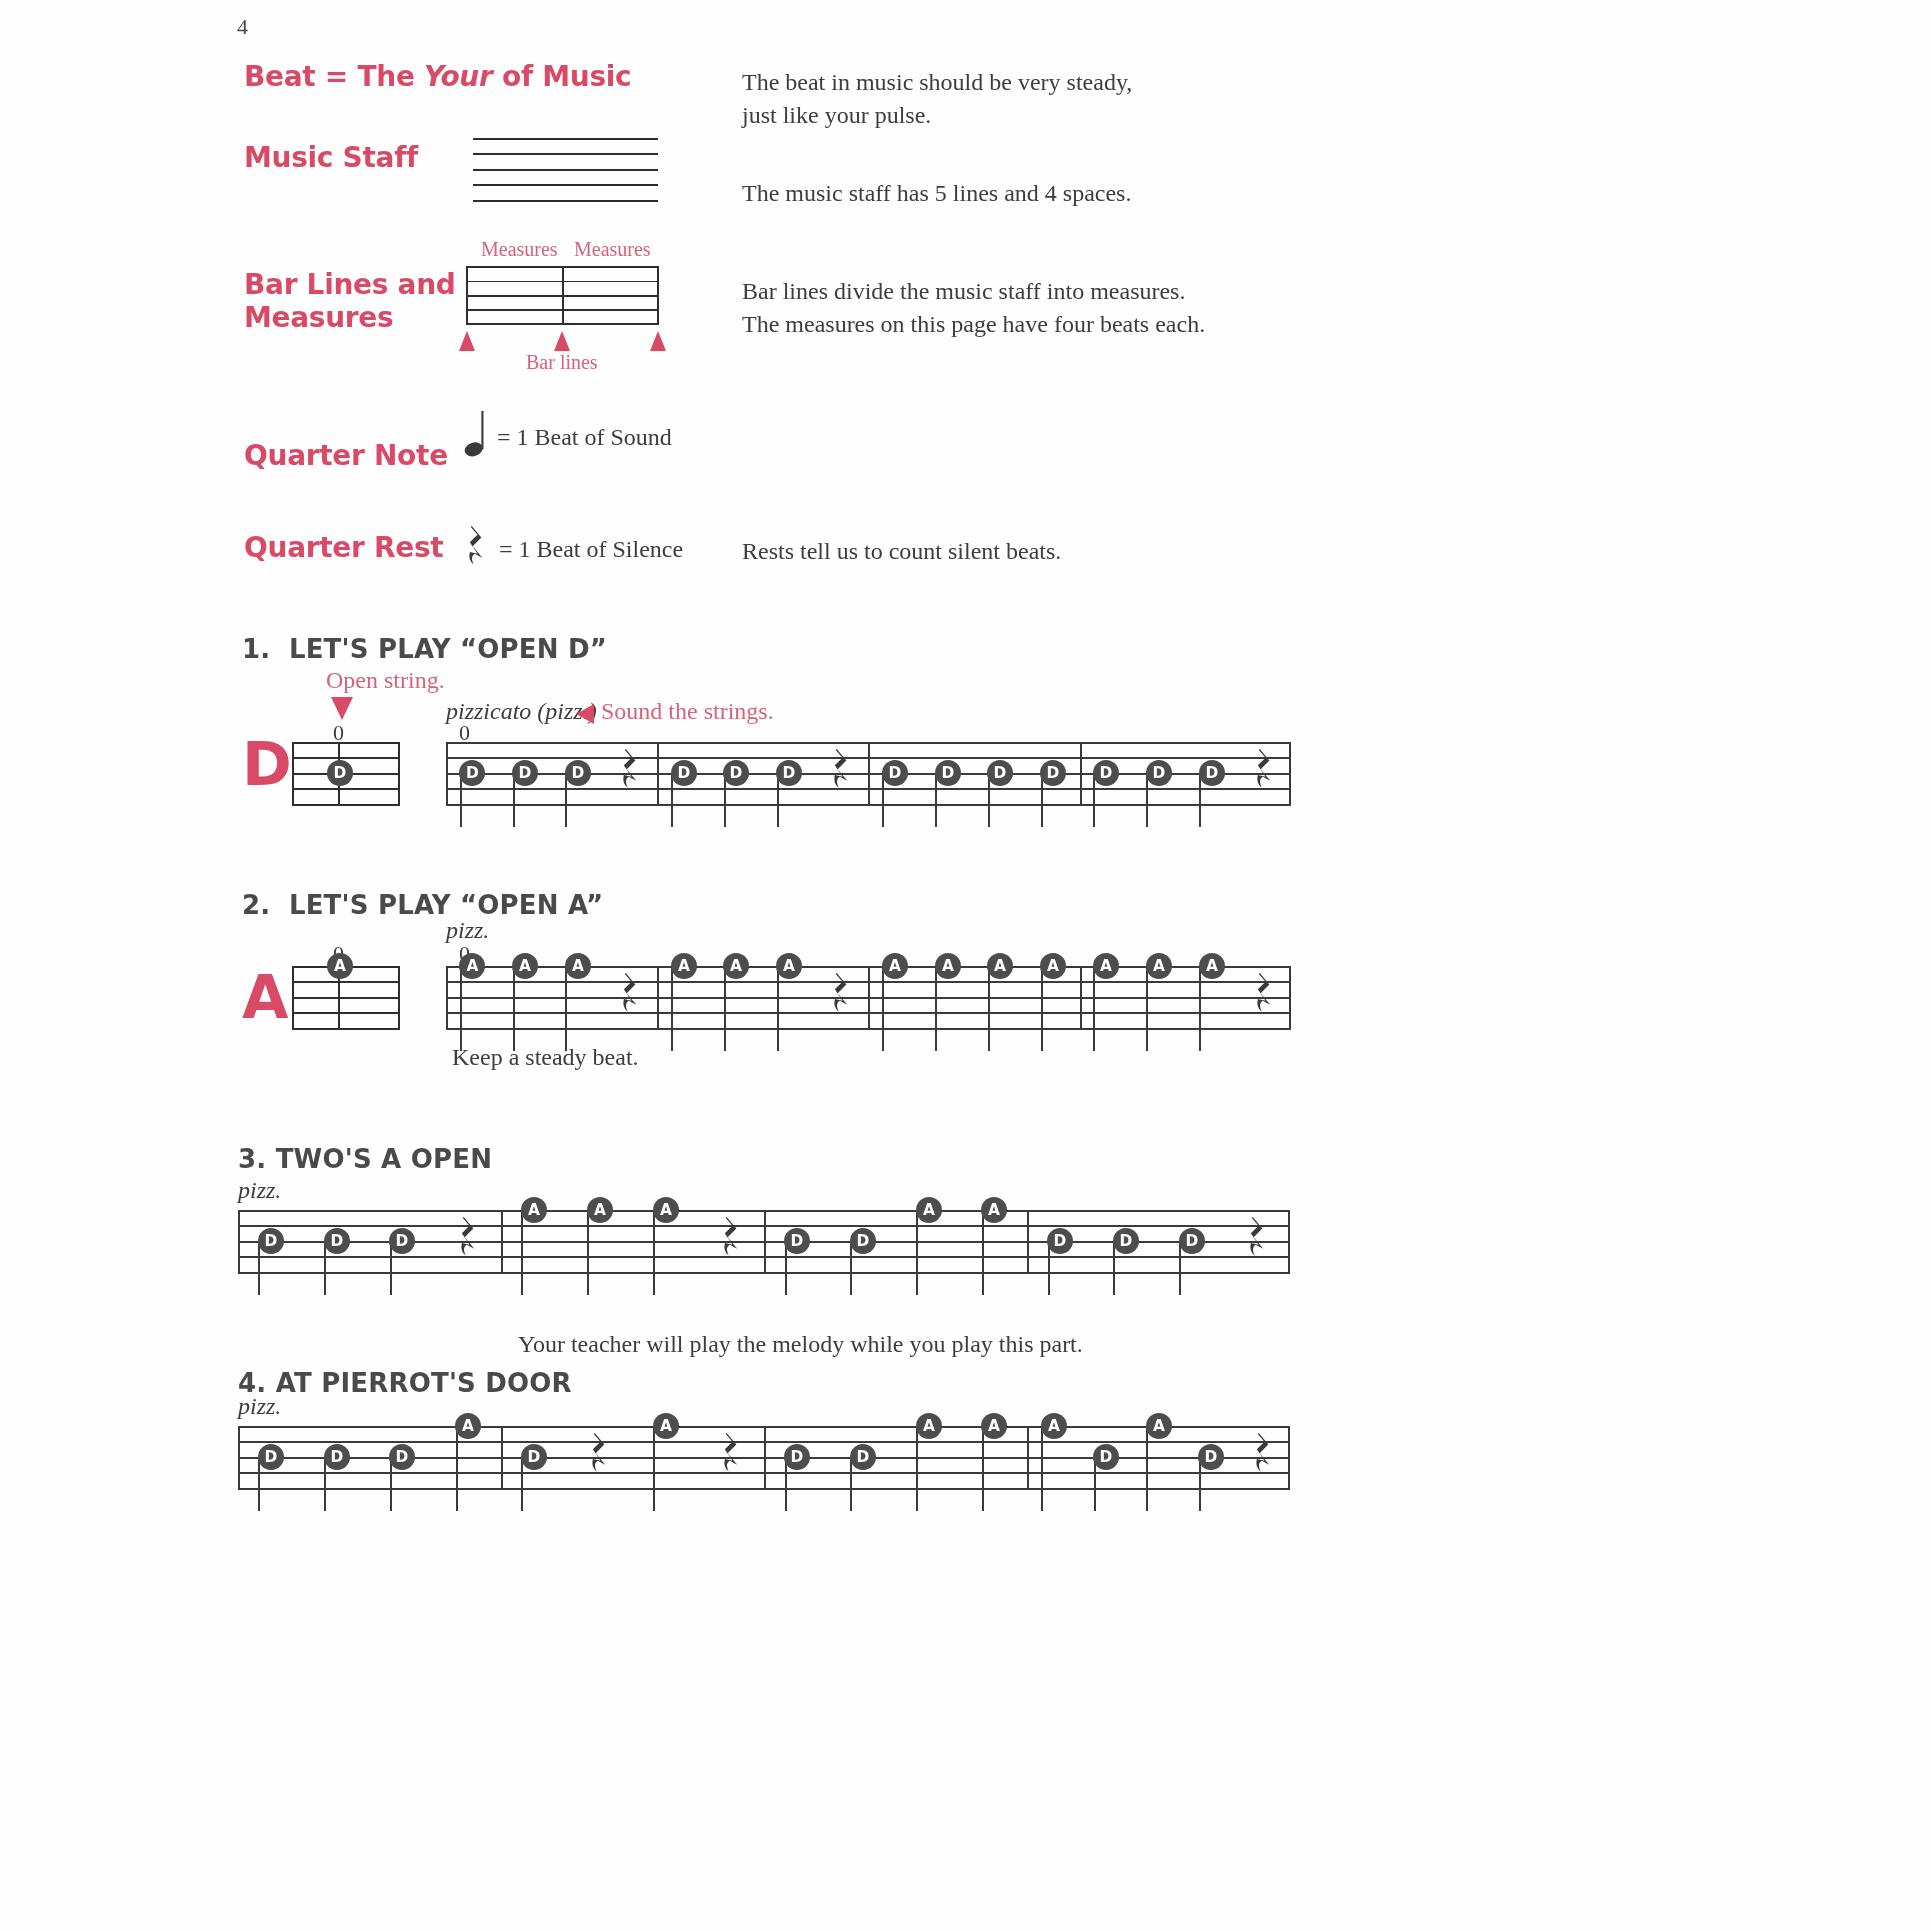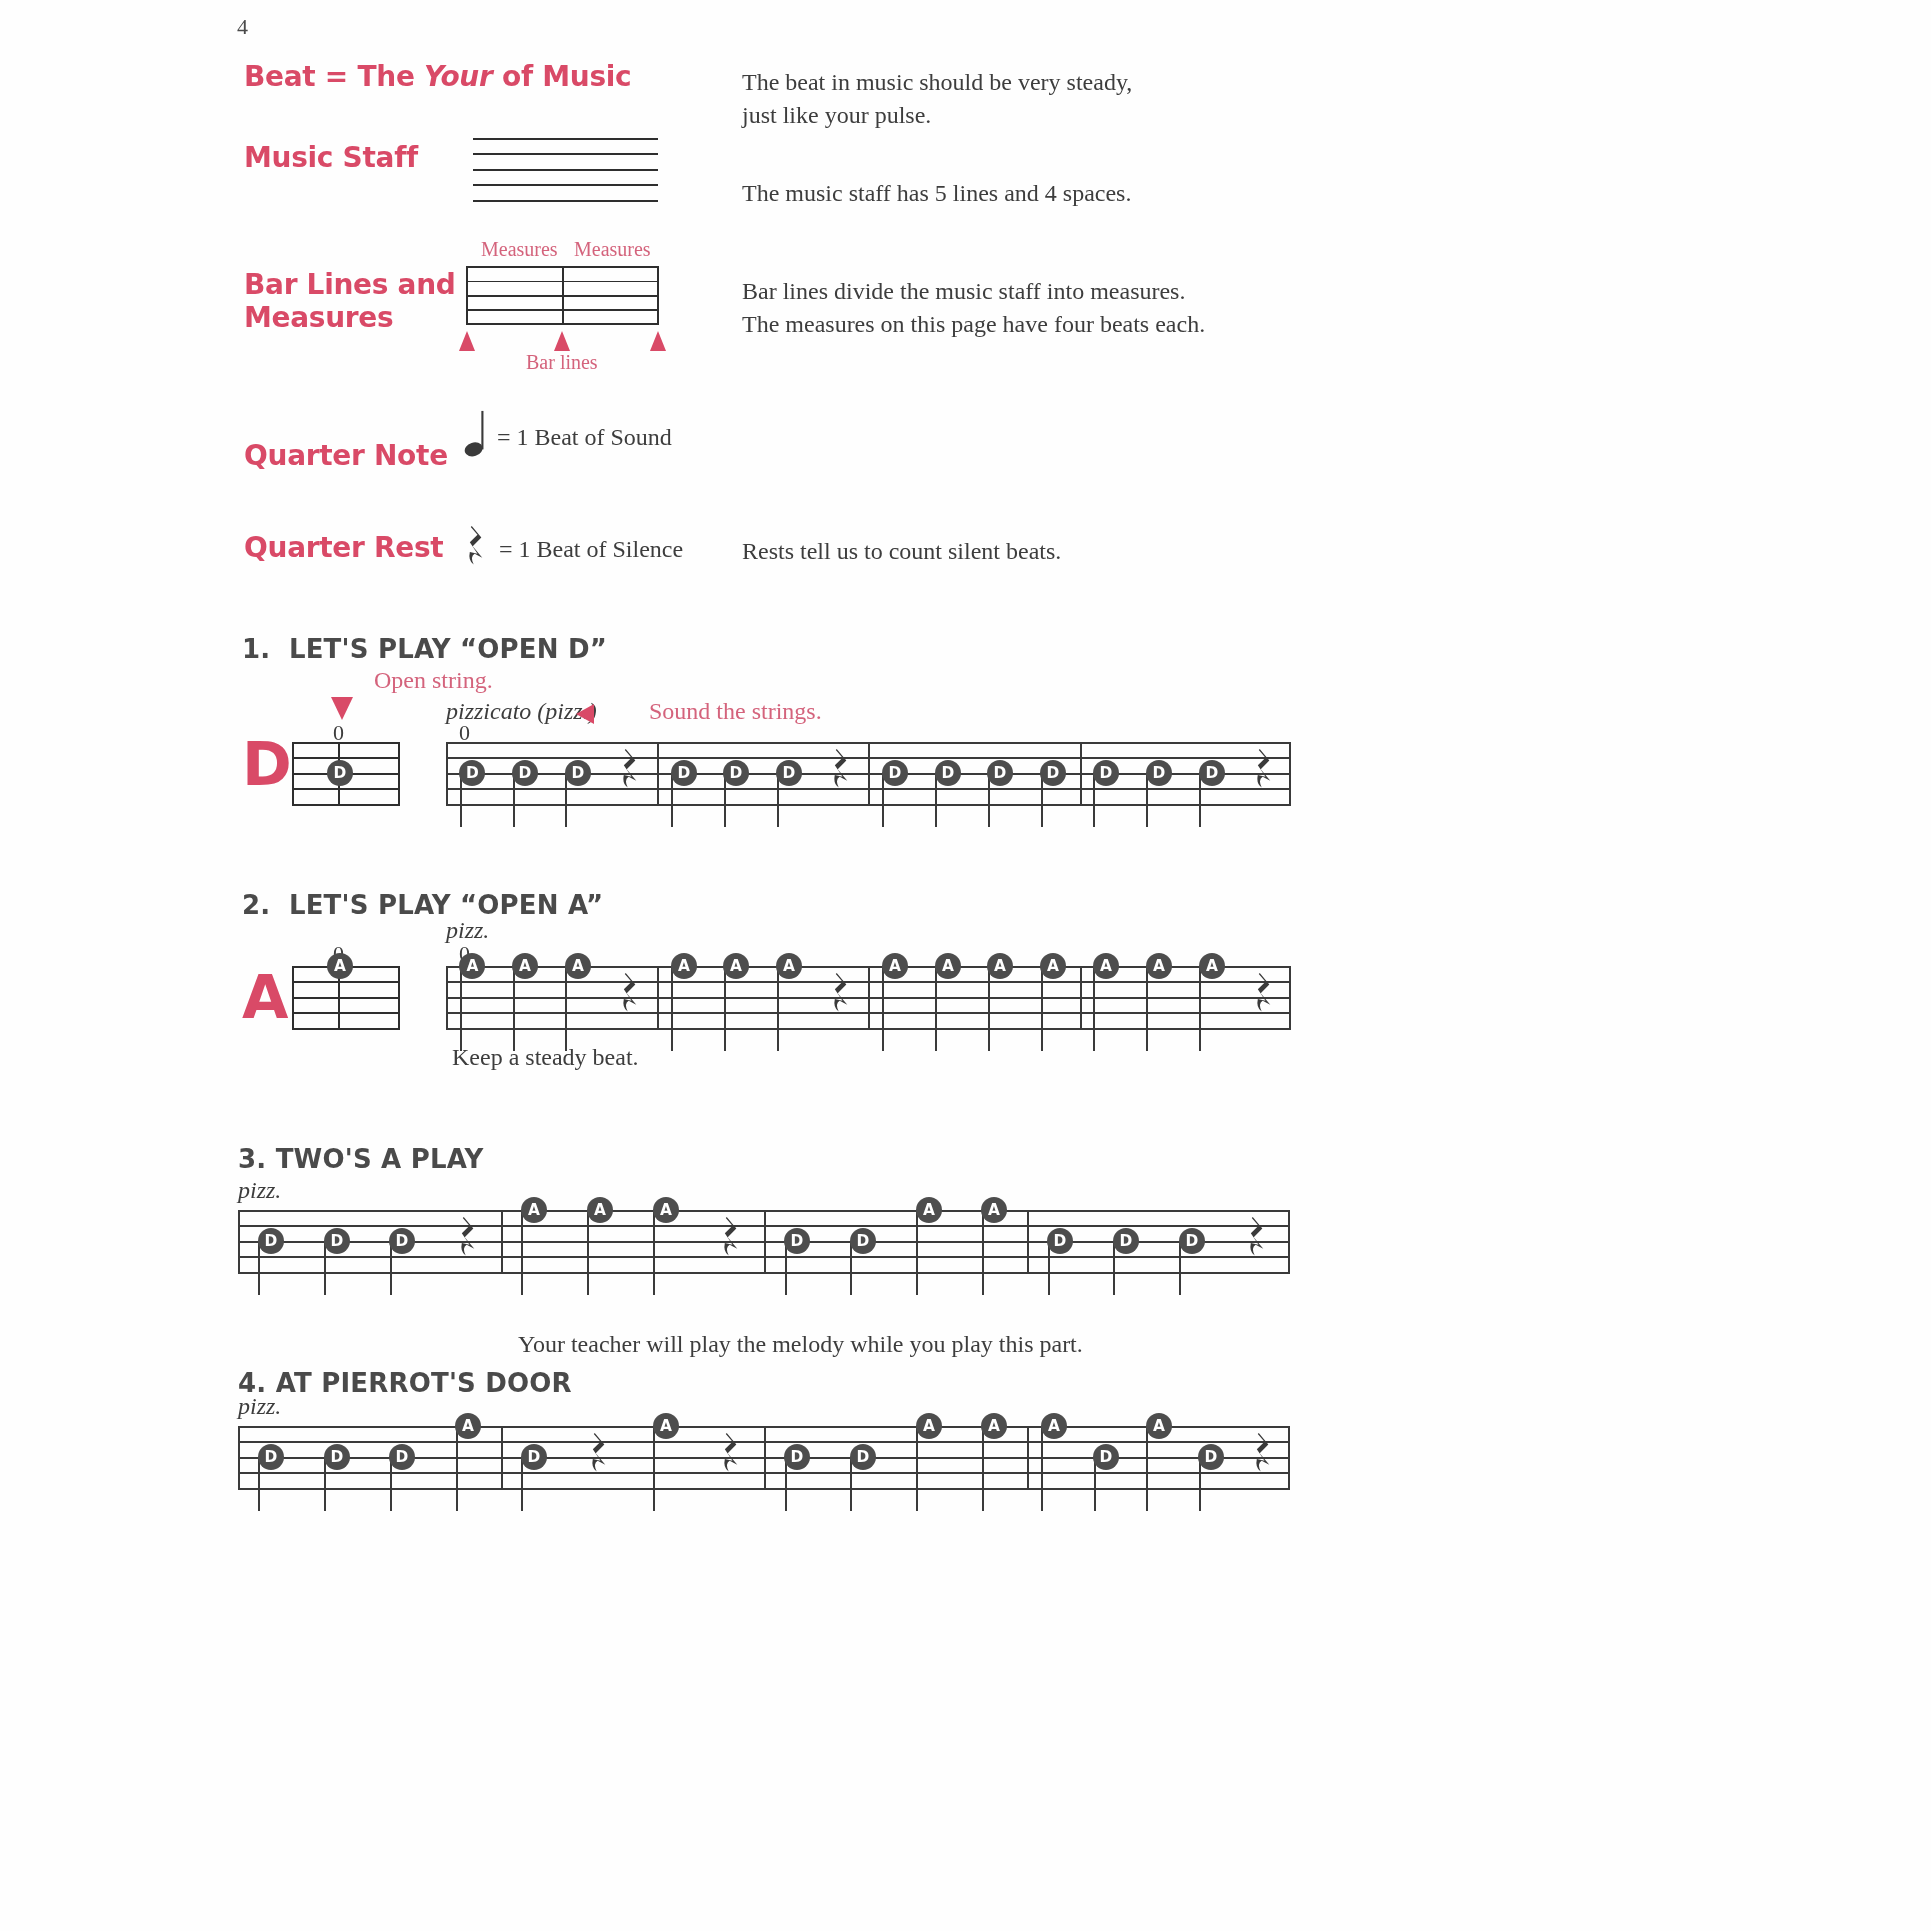--- a/index.html
+++ b/index.html
@@ -54,21 +54,20 @@
   
   .pink-label {
     color: #d4637c;
     font-family: "Liberation Serif", serif;
     font-size: 20px;
   }
   .pink-label-lg {
     color: #d4637c;
     font-family: "Liberation Serif", serif;
     font-size: 24px;
-    margin-left: 48px;
   }
 
   
   .demo-staff { left: 473px; top: 138px; width: 185px; height: 66px; }
   .demo-staff .ln {
     position: absolute; left: 0; width: 100%;
     height: 1.9px; background: #2e2e2e;
   }
 
   
@@ -390,21 +389,21 @@
       <div class="nh" style="left: 700px; top: -13px;">A</div>
       <div class="stem" style="left: 753px; top: 1.9px; height: 83px;"></div>
       <div class="nh" style="left: 753px; top: -13px;">A</div>
       <svg class="qrest" width="23" height="52" viewBox="0 0 24 54" style="left: 808px; top: 4.8px;">
         <path d="M6 2 L16 14 L7 23 L17 35 L9 31 Q4 34 8 42 Q2 38 4 29 L12 31 L4 19 L12 11 L5 3 Z" fill="#3a3a3a"></path>
       </svg>
     </div>
 
   <div class="abs body-copy" style="left:452px; top:1041px;text-align:center;">Keep a steady beat.</div>
 
-  <div class="abs ex-title" style="left:238px; top:1144px;"><span>3.</span>&nbsp;<span>TWO'S A PLAY</span></div>
+  <div class="abs ex-title" style="left:238px; top:1144px;"><span>3.</span>&nbsp;<span>TWO'S A OPEN</span></div>
 
   <div class="abs pizz-it" style="left:238px; top:1177px;">pizz.</div>
 
   <div class="system" id="sys3" style="left:238px; top:1210px; width:1052px; height:64px;">
       <div class="sl" style="top: 0px;"></div>
       <div class="sl" style="top: 15.4px;"></div>
       <div class="sl" style="top: 31px;"></div>
       <div class="sl" style="top: 46px;"></div>
       <div class="sl" style="top: 62px;"></div>
       <div class="bar" style="left: 0px; top: 0px; height: 64px;"></div>

